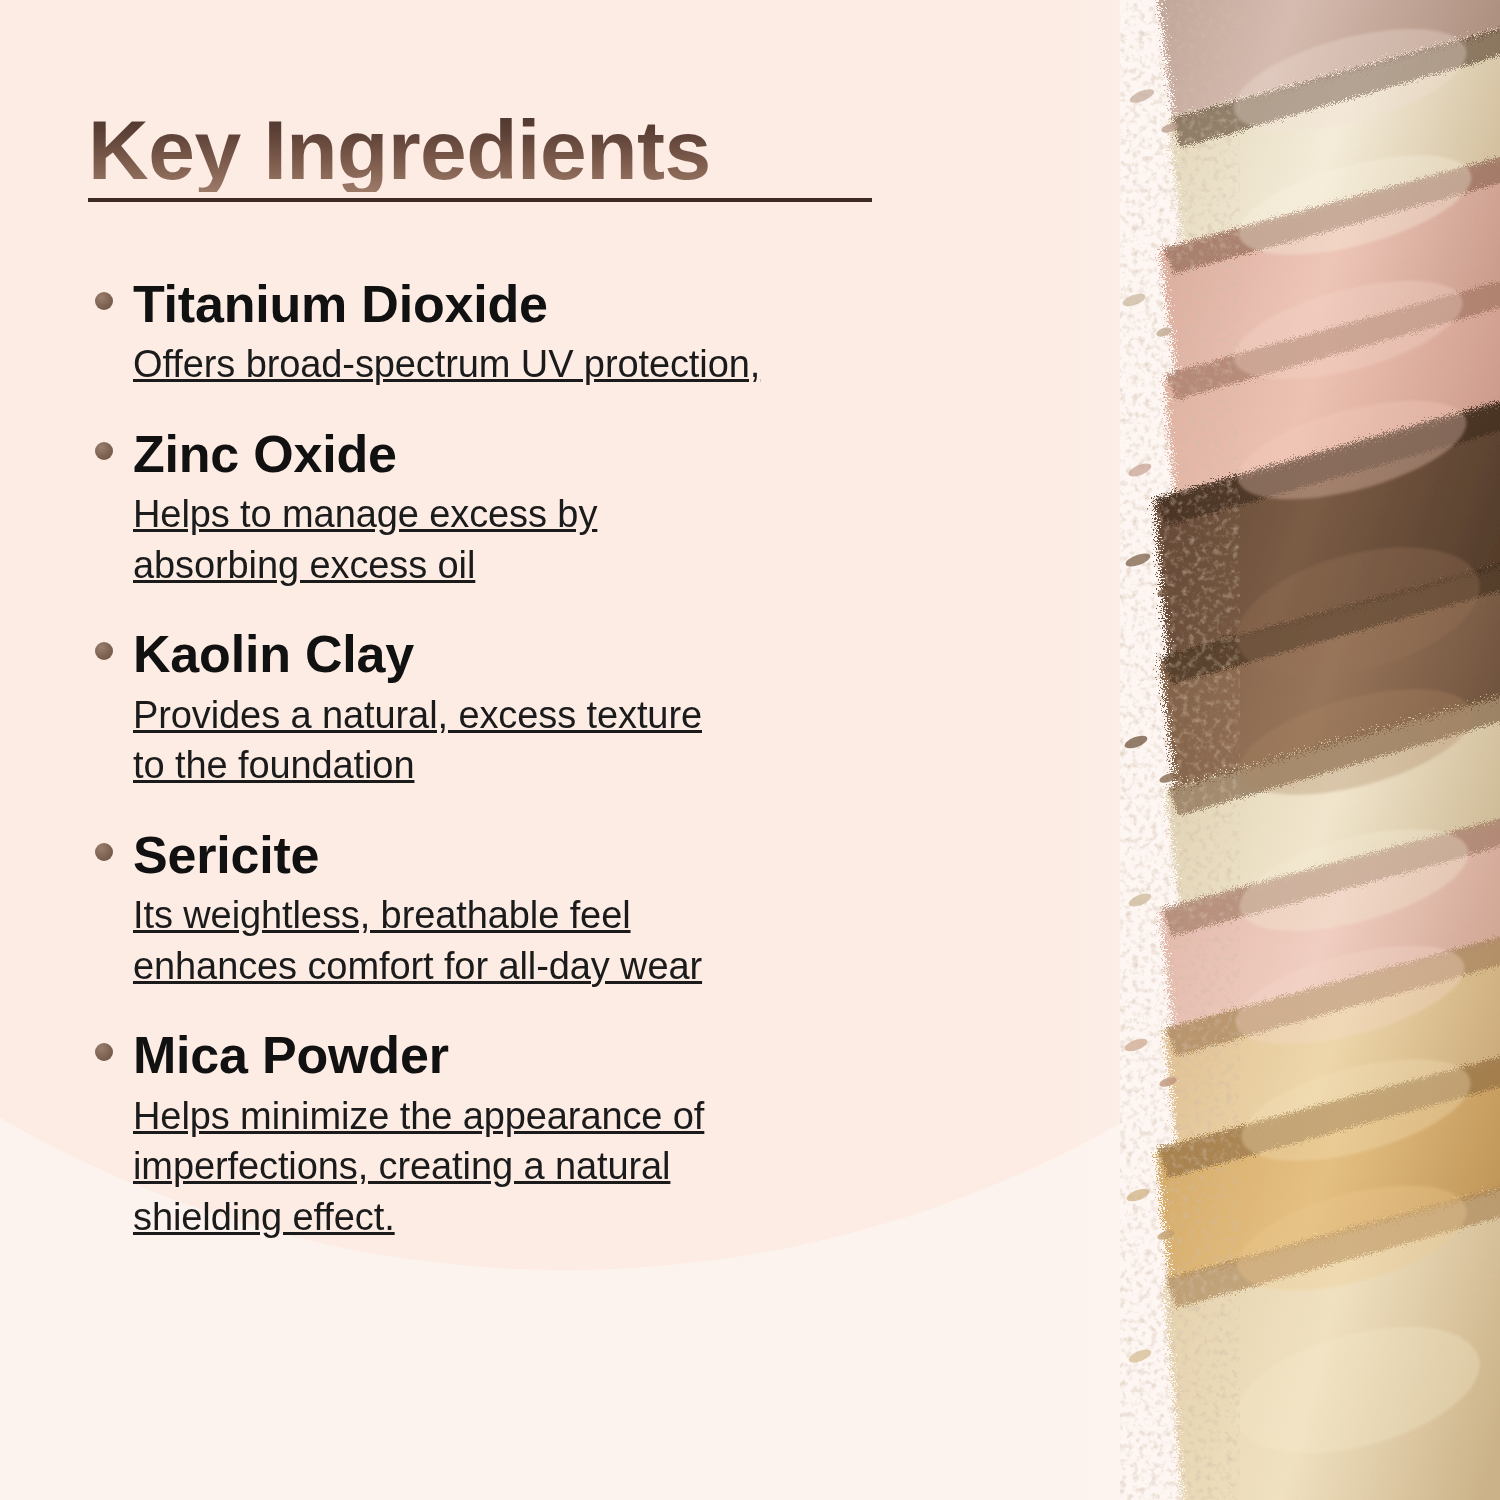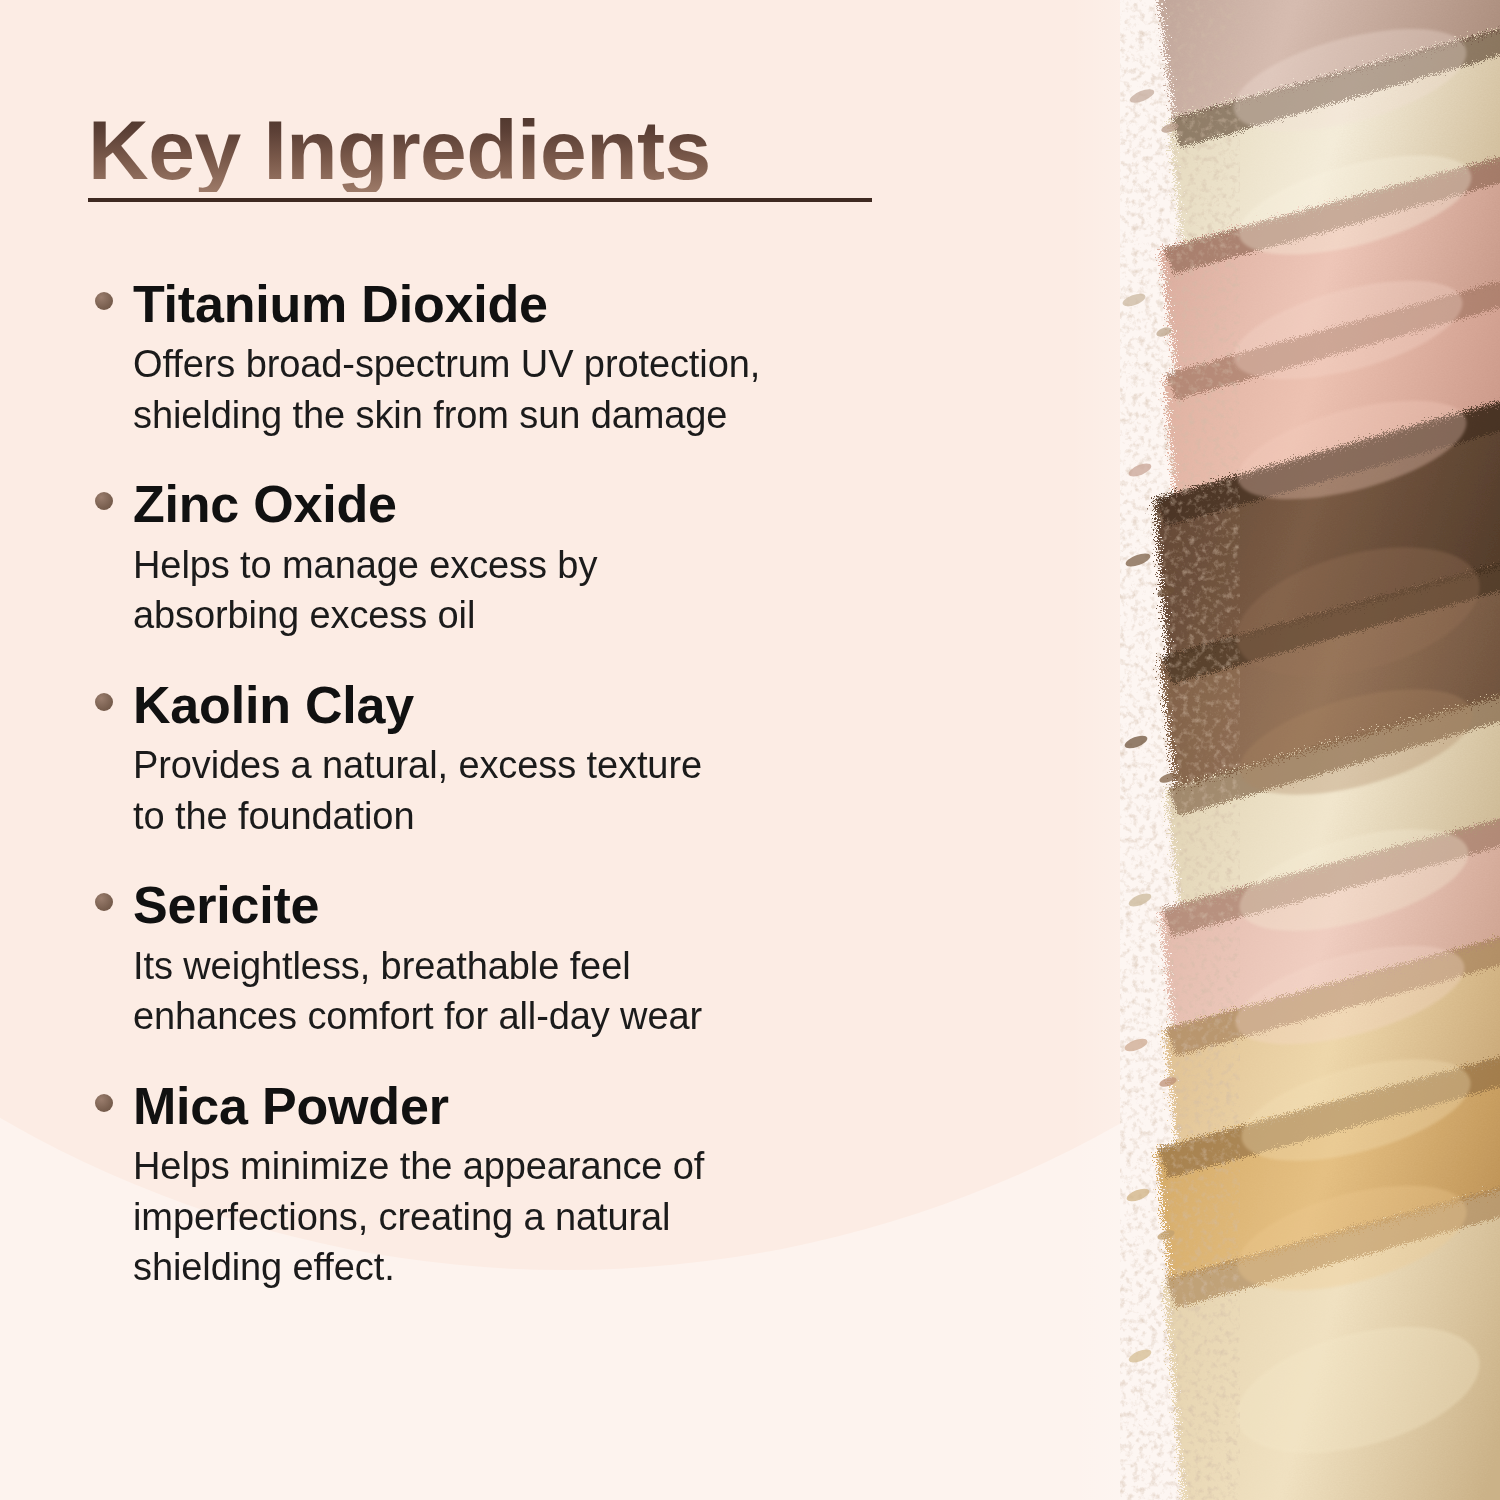--- a/index.html
+++ b/index.html
@@ -118,21 +118,21 @@
   }
   .item-desc {
     padding-left: 45px;
     margin-top: 4px;
     font-size: 38px;
     font-weight: 400;
     color: #1b1b1b;
     line-height: 1.33;
     letter-spacing: -0.1px;
   }
-  .item-desc .ln { display: block; }
+  .item-desc .ln { display: block; text-decoration: underline; }
 </style>
 </head>
 <body>
 
 <div id="canvas">
 
   <div class="bg-base"></div>
   <div class="bg-circle"></div>
   <div class="bg-right-wash"></div>
 
@@ -293,21 +293,20 @@
 
     <div class="list">
 
       <div class="item">
         <div class="item-head">
           <span class="bullet"></span>
           <span>Titanium Dioxide</span>
         </div>
         <div class="item-desc">
           <span class="ln">Offers broad-spectrum UV protection,</span>
-          <span class="ln">shielding the skin from sun damage</span>
         </div>
       </div>
 
       <div class="item">
         <div class="item-head">
           <span class="bullet"></span>
           <span>Zinc Oxide</span>
         </div>
         <div class="item-desc">
           <span class="ln">Helps to manage excess by</span>

